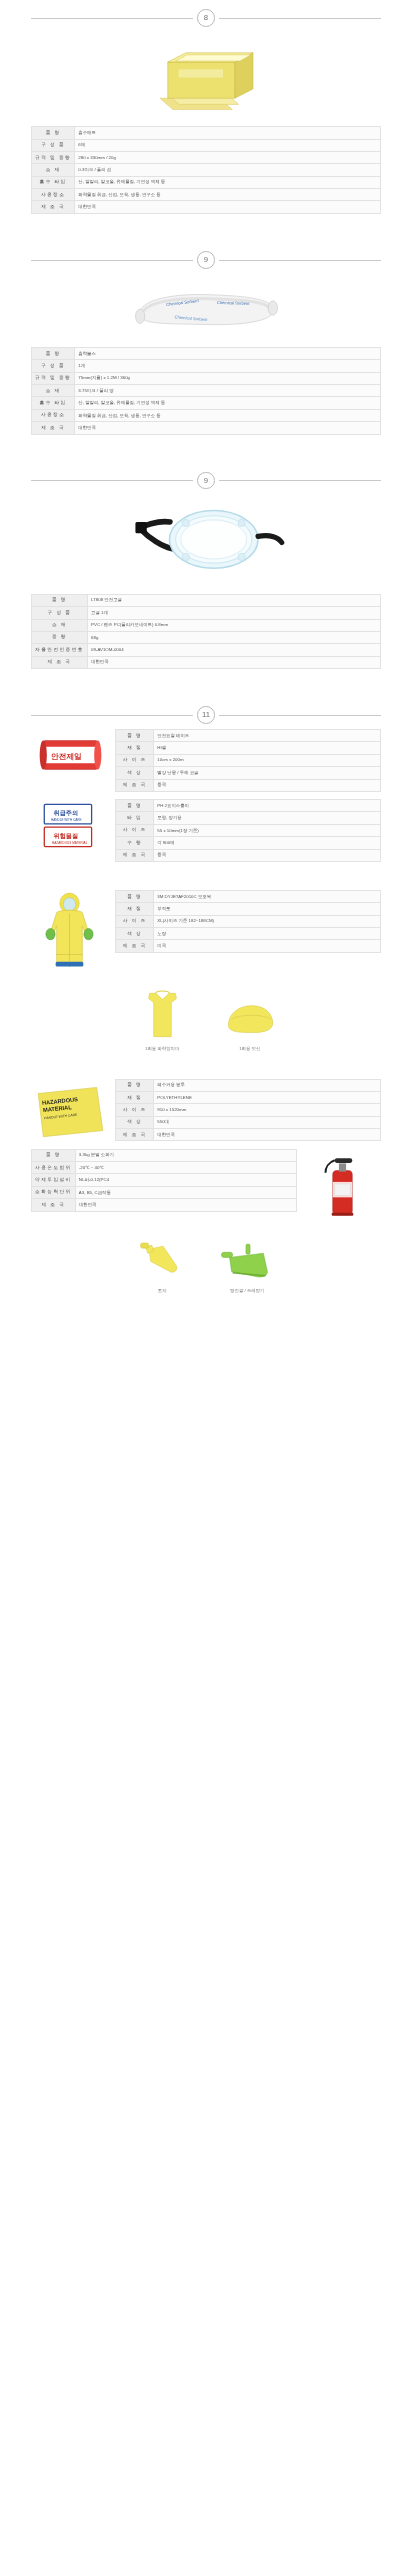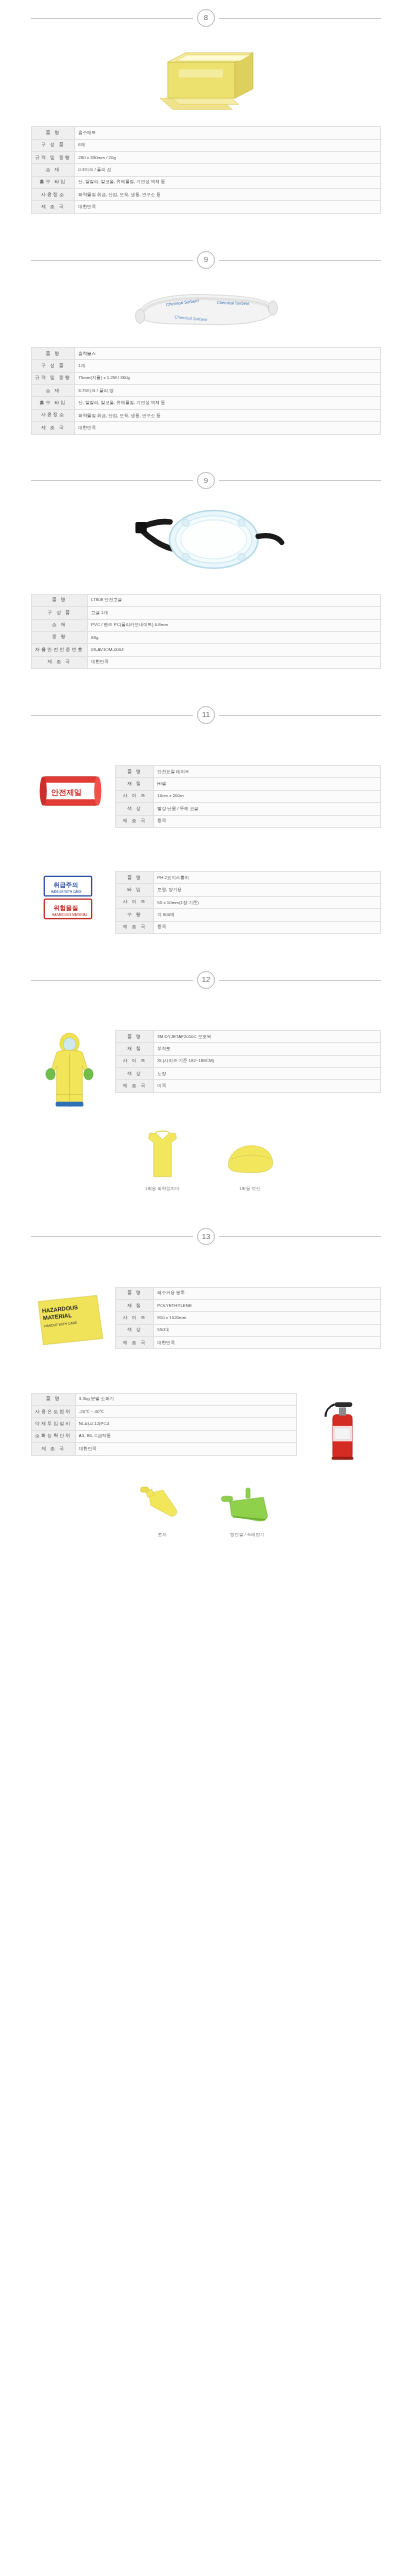--- a/index.html
+++ b/index.html
@@ -75,21 +75,20 @@
     align-items: center;
     justify-content: center;
   }
   .table-wrap { padding: 6.2px 0 0 0; }
 
   .two-col {
     display: flex;
     padding: 0 31px;
     gap: 7.2px;
     align-items: flex-start;
-    margin-top: 36px;
   }
   .two-col .col-img {
     flex: 0 0 77px;
     display: flex;
     flex-direction: column;
     align-items: center;
     gap: 3.1px;
   }
   .two-col .col-tbl { flex: 1 1 auto; }
 
@@ -382,25 +381,20 @@
               <td class="lbl">제 조 국</td>
               <td class="val">중국</td>
             </tr>
         </tbody>
       </table>
     </div>
   </div>
 
   <div class="gap-l"></div>
 
-  <div class="badge-row">
-    <div class="badge-line"></div>
-    <div class="badge-circle">12</div>
-    <div class="badge-line"></div>
-  </div>
 
   <div class="two-col">
     <div class="col-img">
       <svg class="ill" width="77" height="77" viewBox="0 0 150 150">
 
         <ellipse cx="75" cy="26" rx="19" ry="20" fill="#f0e24c" stroke="#d3c33e"></ellipse>
         <ellipse cx="75" cy="28" rx="12" ry="13" fill="#cfe9ef" stroke="#9dc6d2"></ellipse>
 
         <path d="M50,44 C54,38 96,38 100,44 L110,76 L104,80 L100,70 L100,126 L50,126 L50,70 L46,80 L40,76 Z" fill="#f2e55a" stroke="#d3c33e" stroke-width="1.2"></path>
 
@@ -459,25 +453,20 @@
       <svg class="ill" width="67" height="57" viewBox="0 0 130 110">
         <path d="M24,74 C24,52 44,36 68,36 C96,36 110,52 110,70 C110,82 96,88 74,88 C48,88 24,88 24,74 Z" fill="#f2e75c" stroke="#d9cb4a" stroke-width="1.2"></path>
         <path d="M30,62 C50,52 88,52 106,62" fill="none" stroke="#e3d556" stroke-width="2"></path>
       </svg>
       <div class="caption">1회용 덧신</div>
     </div>
   </div>
 
   <div class="gap-l"></div>
 
-  <div class="badge-row">
-    <div class="badge-line"></div>
-    <div class="badge-circle">13</div>
-    <div class="badge-line"></div>
-  </div>
 
   <div class="two-col">
     <div class="col-img">
       <svg class="ill" width="77" height="62" viewBox="0 0 150 120">
         <polygon points="14,28 128,16 140,100 24,112" fill="#f0e35a" stroke="#d6c84c" stroke-width="1.2"></polygon>
         <text x="22" y="50" font-family="Liberation Sans, sans-serif" font-size="11" font-weight="bold" fill="#1e1e1e" transform="rotate(-6 22 50)">HAZARDOUS</text>
         <text x="24" y="64" font-family="Liberation Sans, sans-serif" font-size="11" font-weight="bold" fill="#1e1e1e" transform="rotate(-6 24 64)">MATERIAL</text>
         <text x="26" y="78" font-family="Liberation Sans, sans-serif" font-size="6.5" fill="#333" transform="rotate(-6 26 78)">HANDLE WITH CARE</text>
       </svg>
     </div>

